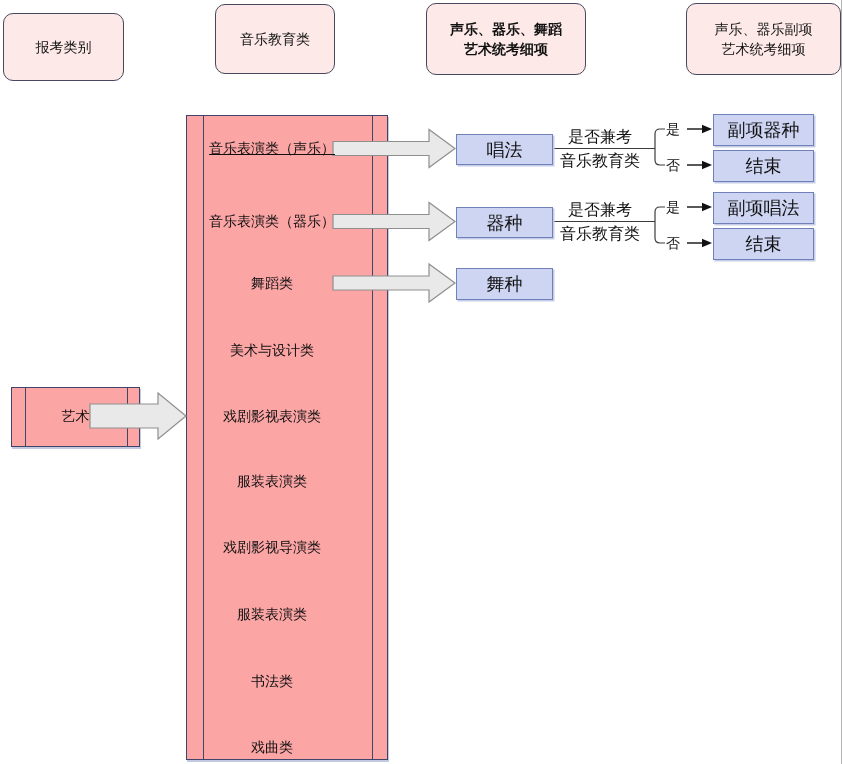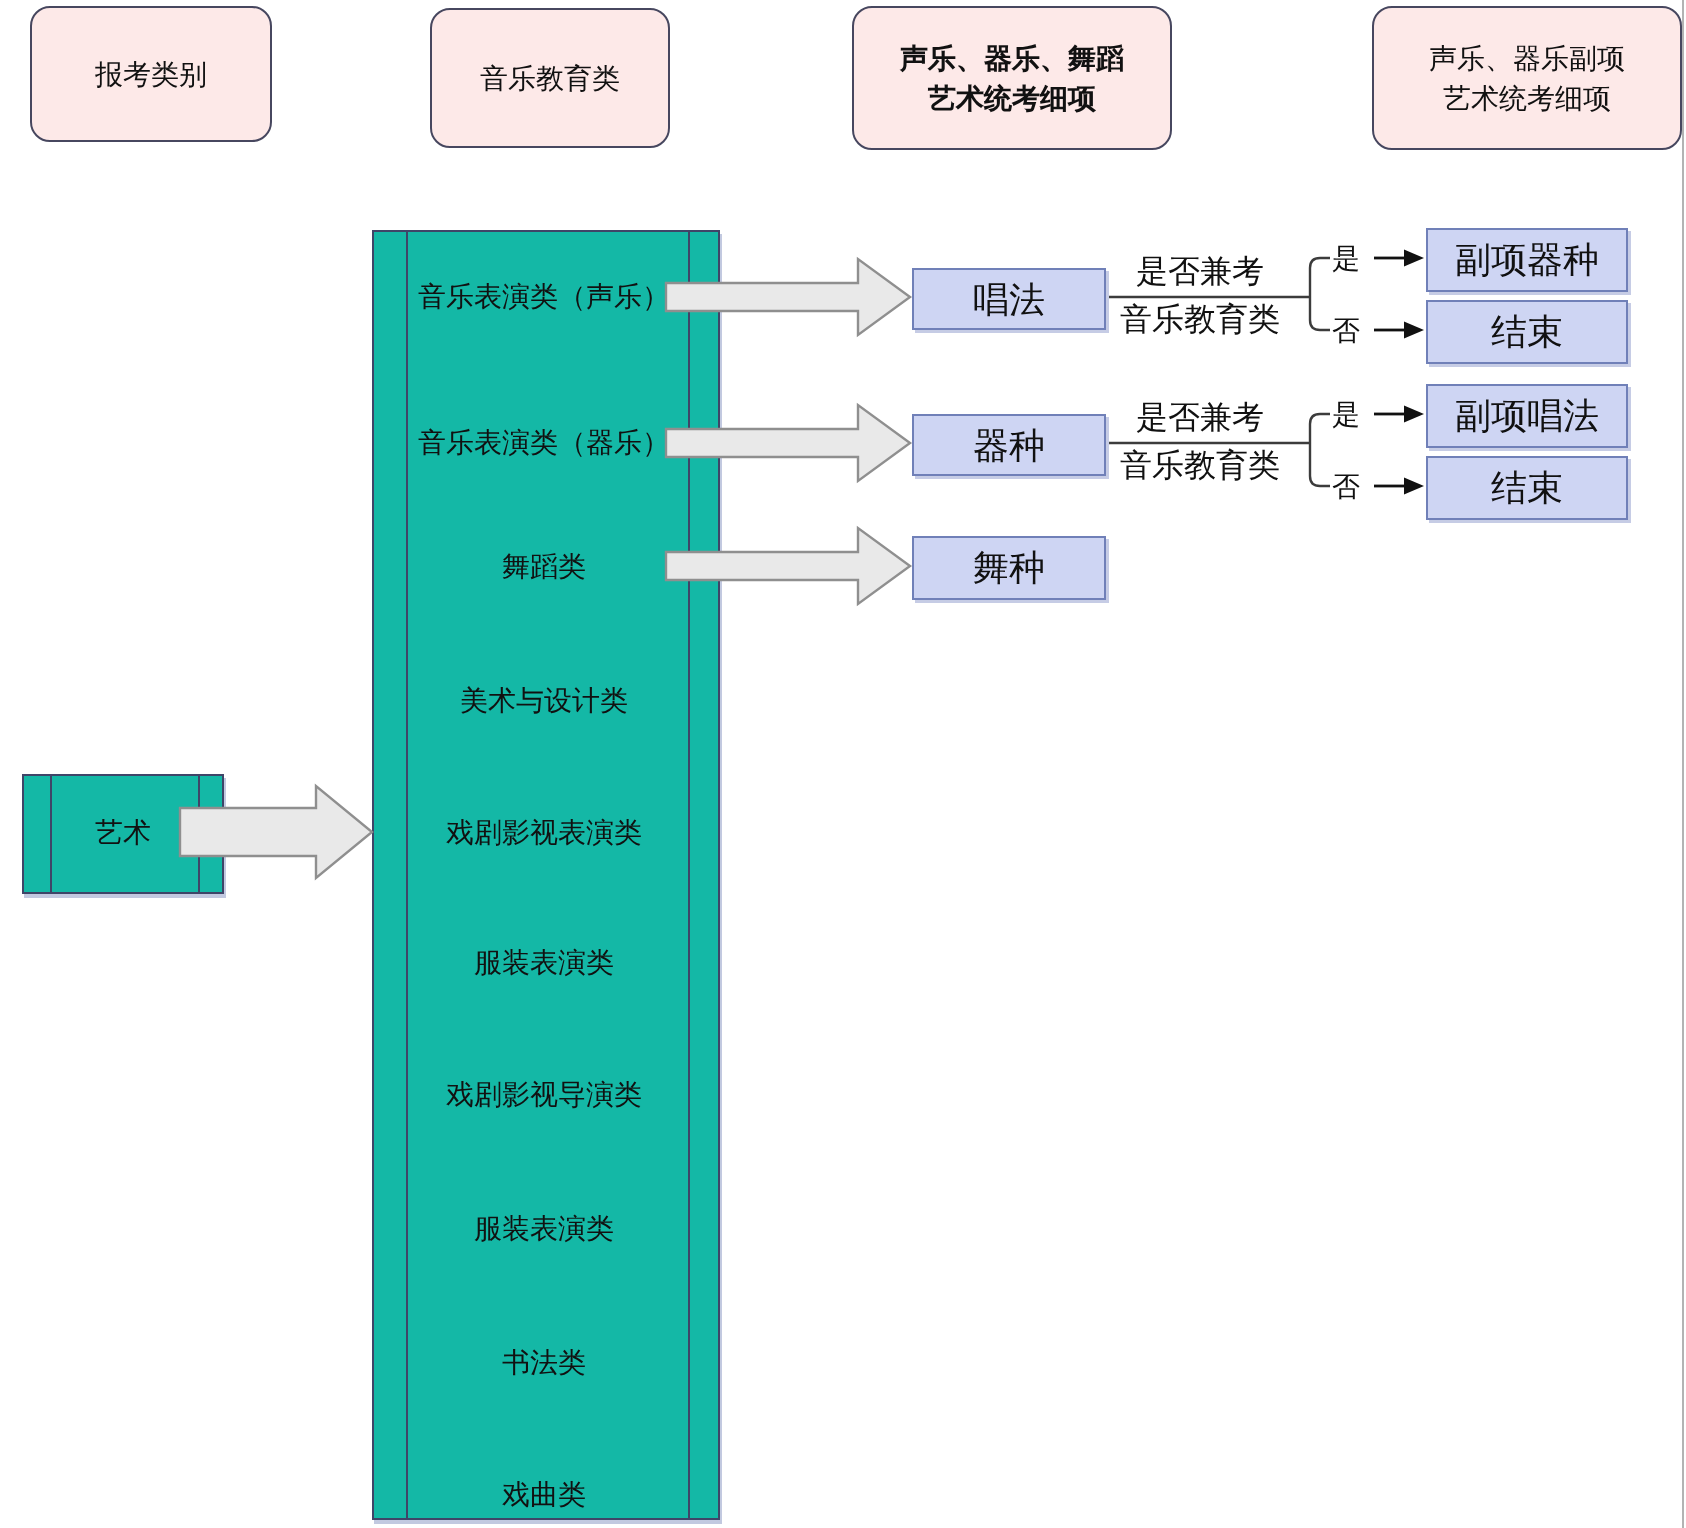--- a/index.html
+++ b/index.html
@@ -9,22 +9,23 @@
   }
   .page-edge{position:absolute;top:0;right:1px;width:1px;height:764px;background:#b3b3b3;}
   
   .hdr{
     position:absolute;display:flex;flex-direction:column;align-items:center;justify-content:center;
     background:#fde9e8;border:1.5px solid #47475f;border-radius:10px;
     font-size:14px;line-height:20px;text-align:center;
   }
   
   .proc{
-    position:absolute;background:#14b8a6;border:1.4px solid #3f4568;
+    position:absolute;background:#fca5a5;border:1.4px solid #3f4568;
     box-shadow:1px 2px 0 #c2c9e0;
+    padding-left:28px;
   }
   .proc::before,.proc::after{
     content:"";position:absolute;top:0;bottom:0;width:1.2px;background:#3f4568;
   }
   .proc.art-node::before{left:13px;} .proc.art-node::after{right:11px;}
   .proc.list-panel::before{left:16px;} .proc.list-panel::after{right:14px;}
   .proc .proc-label{
     position:absolute;left:0;right:0;top:50%;transform:translateY(-50%);
     text-align:center;font-size:14px;
   }
@@ -74,36 +75,36 @@
     <line x1="687" y1="165" x2="703" y2="165" stroke="#111111" stroke-width="1.4"></line>
     <polygon points="712,165 702,160.8 702,169.2" fill="#111111"></polygon>
 
     <path d="M551 221.5 H655 M665 207 H660 Q655 207 655 212 V238 Q655 243 660 243 H665" fill="none" stroke="#3c3c3c" stroke-width="1.2"></path>
     <line x1="687" y1="207" x2="703" y2="207" stroke="#111111" stroke-width="1.4"></line>
     <polygon points="712,207 702,202.8 702,211.2" fill="#111111"></polygon>
     <line x1="687" y1="243" x2="703" y2="243" stroke="#111111" stroke-width="1.4"></line>
     <polygon points="712,243 702,238.8 702,247.2" fill="#111111"></polygon>
   </svg>
 
-  <div class="hdr layer4" style="left:3px;top:3px;width:119px;height:66px;margin-left:12px;">
+  <div class="hdr layer4" style="left:3px;top:13px;width:119px;height:66px;">
     <span>报考类别</span>
   </div>
   <div class="hdr layer4" style="left:215px;top:4px;width:118px;height:68px;">
     <span>音乐教育类</span>
   </div>
   <div class="hdr layer4" style="left:426px;top:3px;width:158px;height:70px;font-weight:bold;">
     <span>声乐、器乐、舞蹈</span>
     <span>艺术统考细项</span>
   </div>
   <div class="hdr layer4" style="left:686px;top:3px;width:153px;height:70px;">
     <span>声乐、器乐副项</span>
     <span>艺术统考细项</span>
   </div>
 
-  <div class="item" style="top:139px;">音乐表演类（声乐）</div>
+  <div class="item" style="top:139px;text-decoration:underline;">音乐表演类（声乐）</div>
   <div class="item" style="top:212px;">音乐表演类（器乐）</div>
   <div class="item" style="top:274px;">舞蹈类</div>
   <div class="item" style="top:341px;">美术与设计类</div>
   <div class="item" style="top:407px;">戏剧影视表演类</div>
   <div class="item" style="top:472px;">服装表演类</div>
   <div class="item" style="top:538px;">戏剧影视导演类</div>
   <div class="item" style="top:605px;">服装表演类</div>
   <div class="item" style="top:672px;">书法类</div>
   <div class="item" style="top:738px;">戏曲类</div>
 

